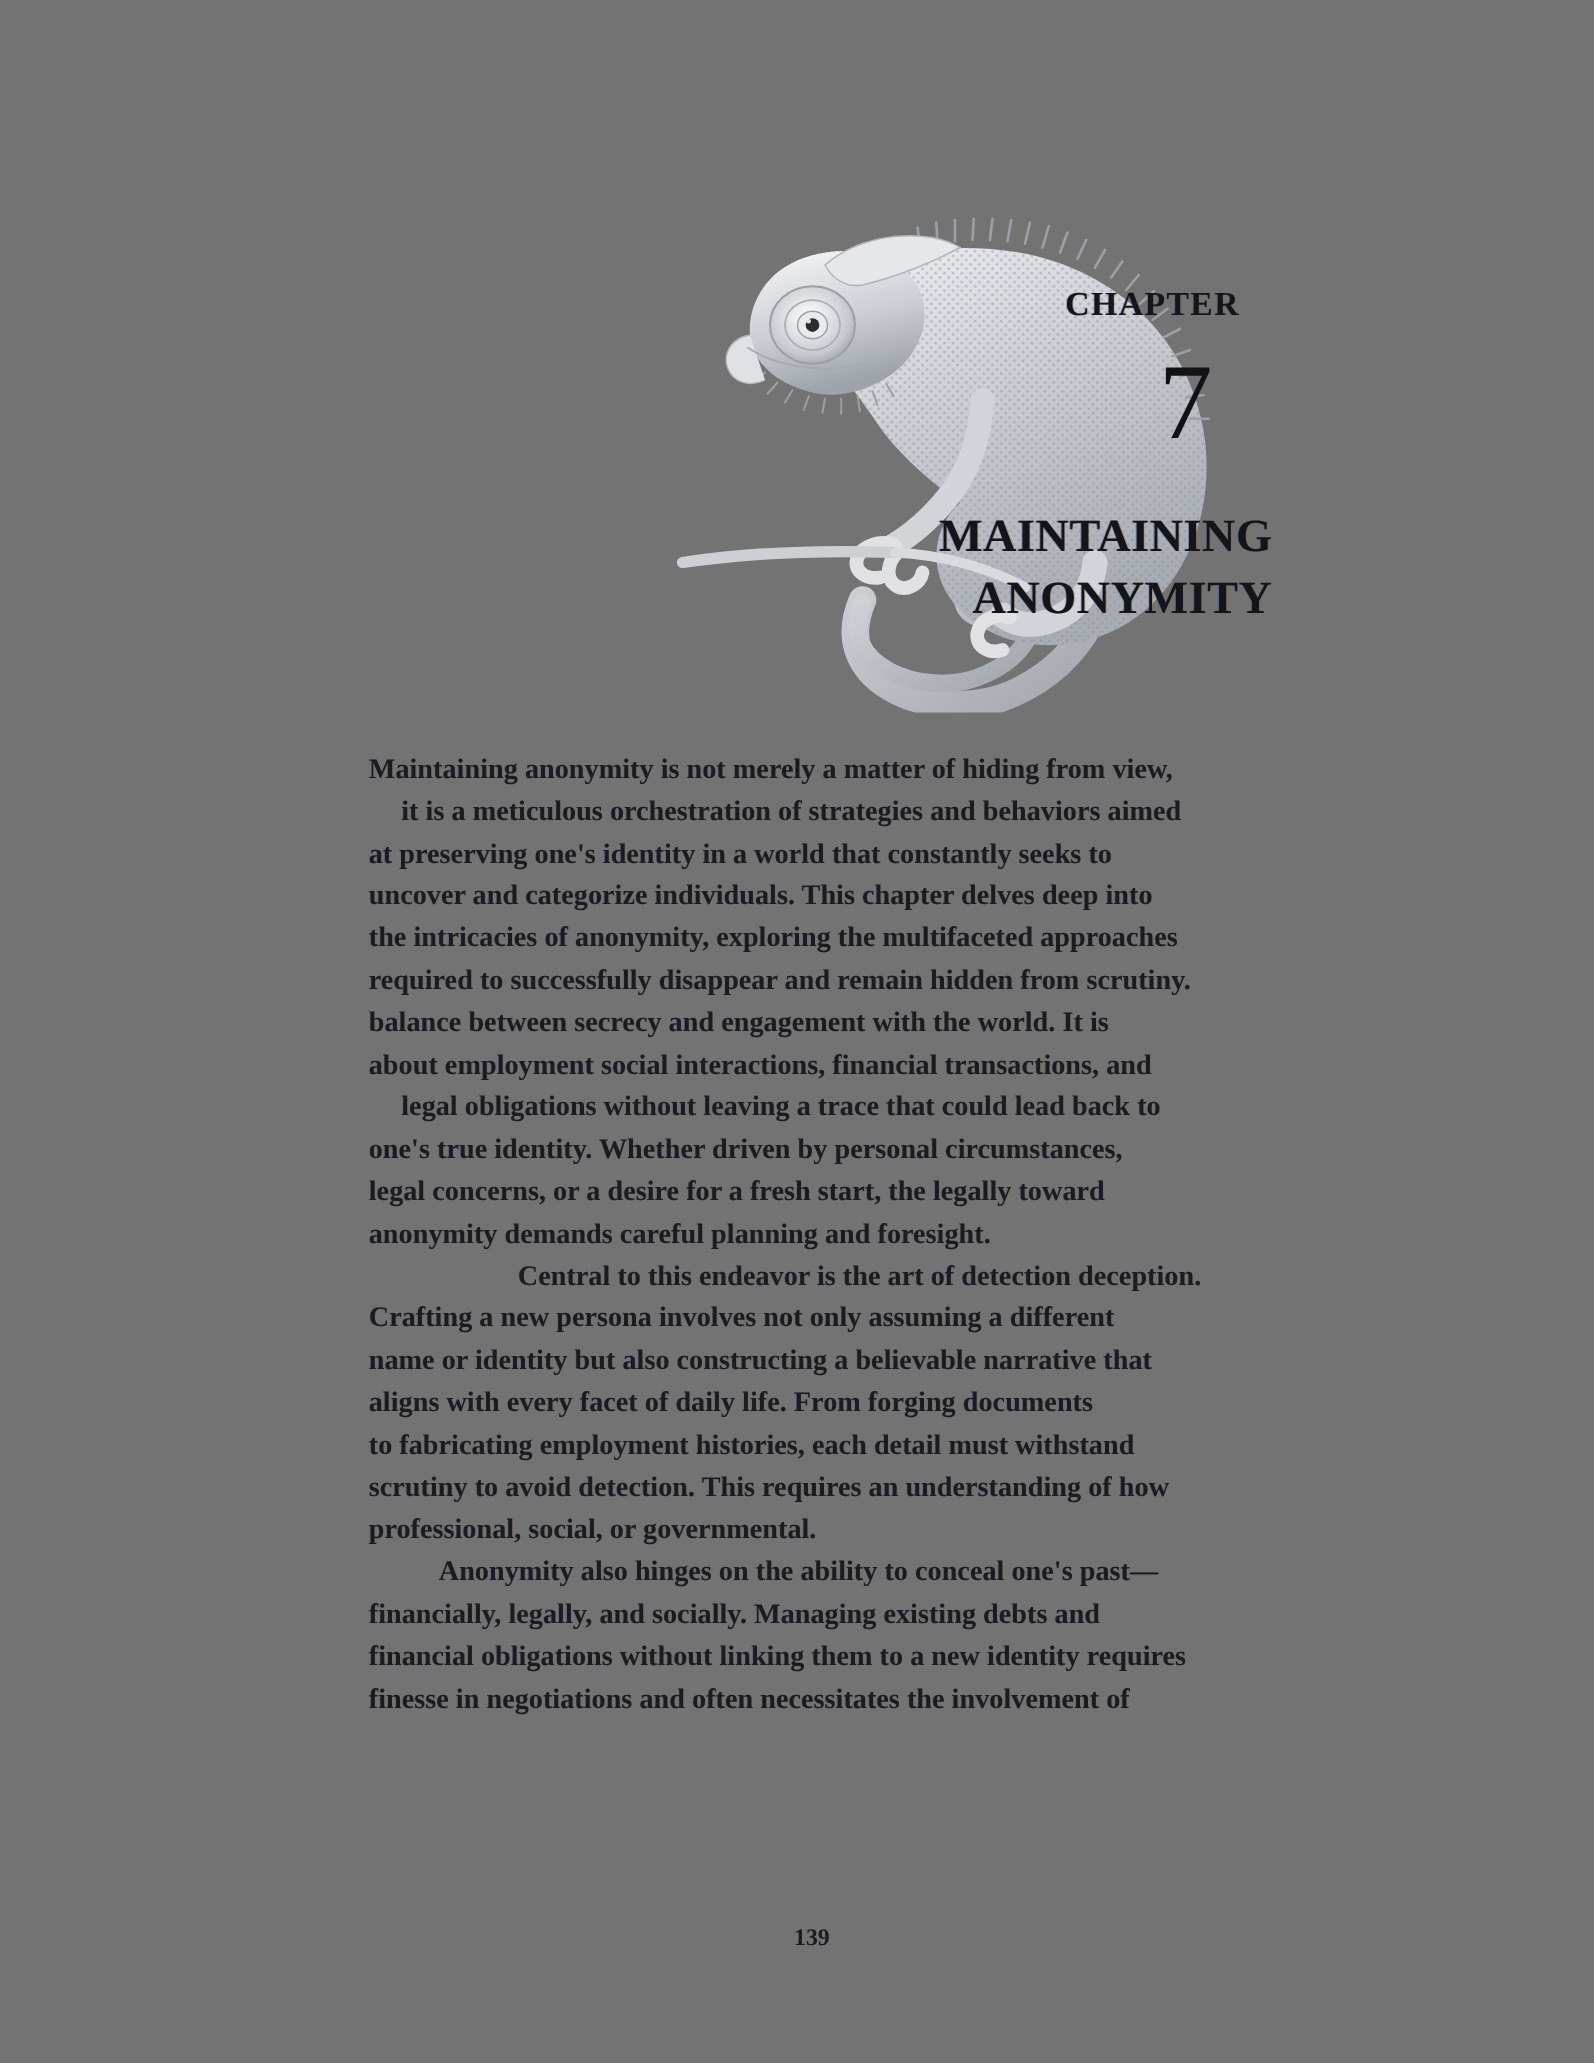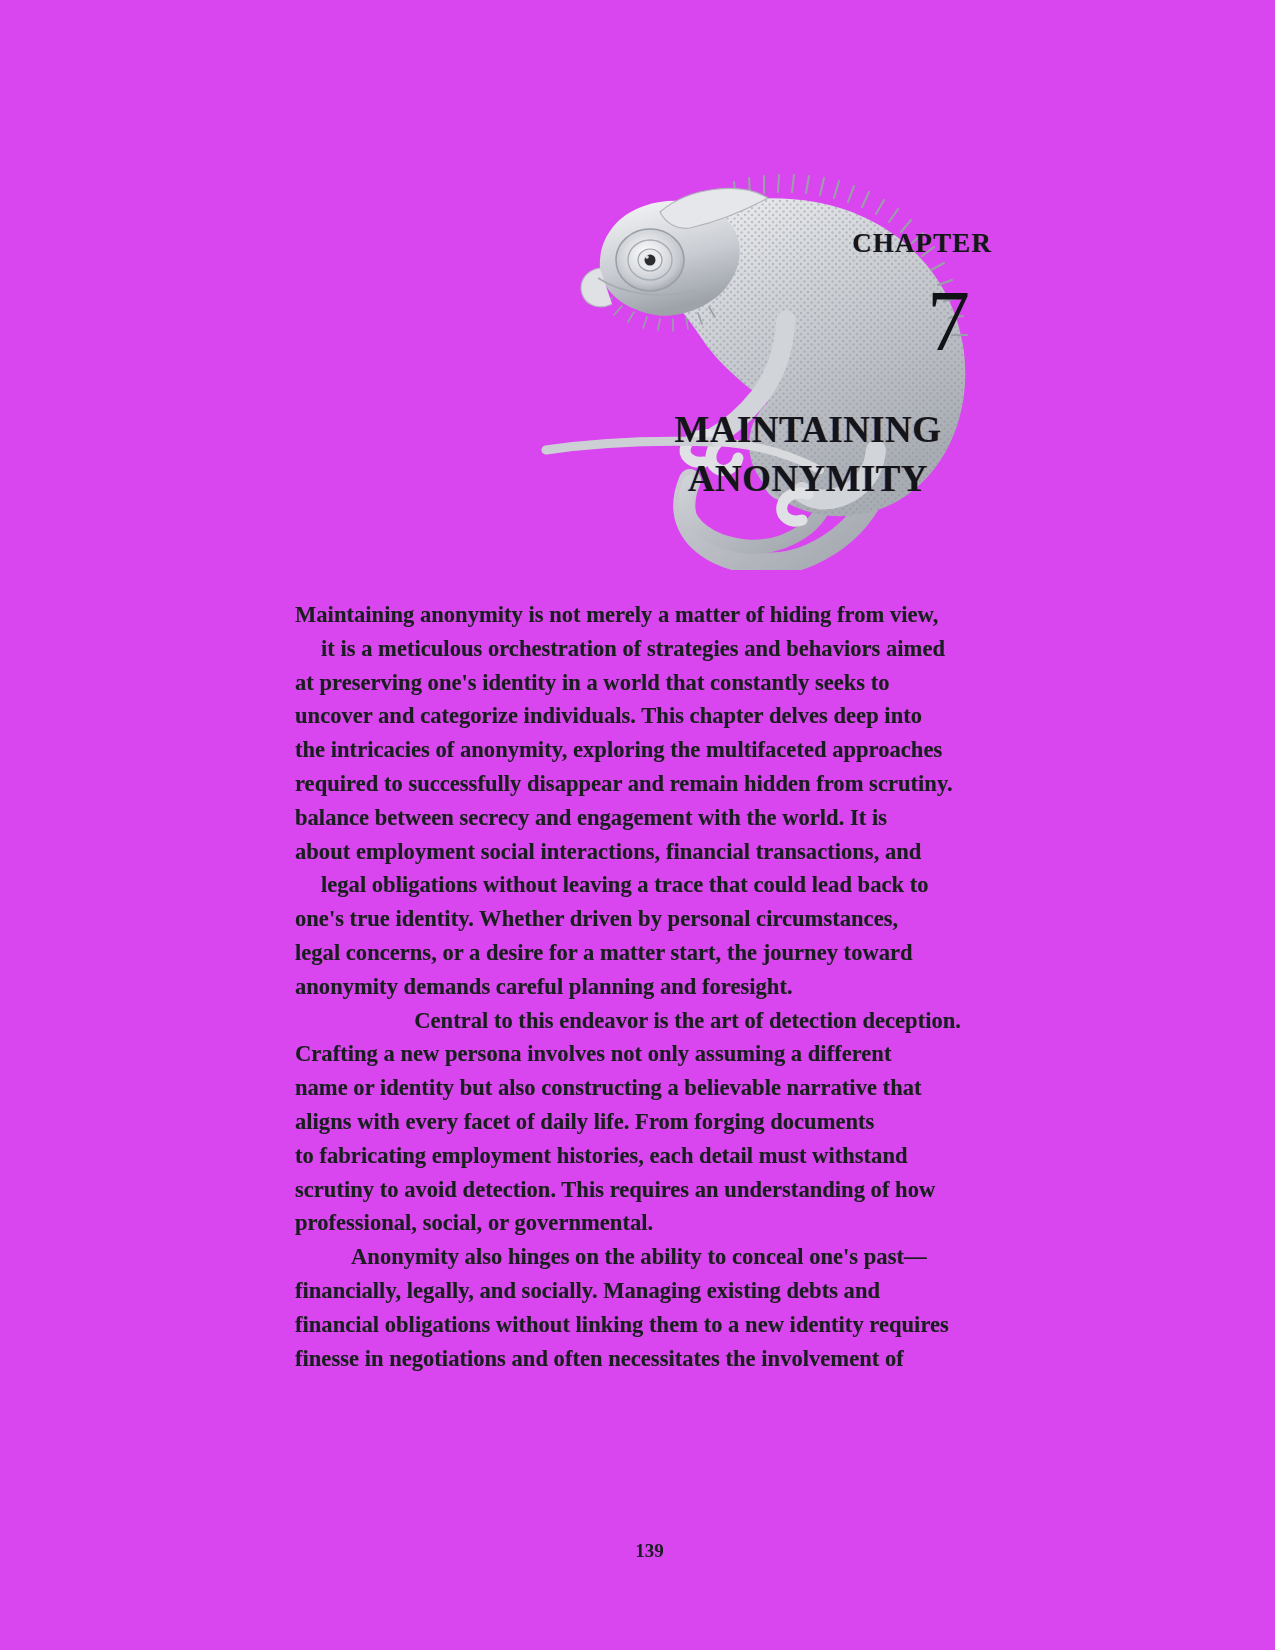--- a/index.html
+++ b/index.html
@@ -4,21 +4,21 @@
 <style>
   html, body {
     margin: 0;
     padding: 0;
     background: #ffffff;
   }
   .page {
     position: relative;
     width: 1275px;
     height: 1650px;
-    background: #d946ef;
+    background: #737373;
     overflow: hidden;
     font-family: "Liberation Serif", "DejaVu Serif", serif;
   }
 
   
   .opener {
     position: absolute;
     left: 540px;
     top: 150px;
     width: 470px;
@@ -64,21 +64,21 @@
     text-align: right;
     font-size: 37px;
     line-height: 1.33;
     font-weight: 700;
     letter-spacing: 0.4px;
     color: #14151b;
     text-transform: uppercase;
     font-family: "Liberation Serif", "DejaVu Serif", serif;
     text-shadow: 0.7px 0 0 rgba(150,105,55,0.40), -0.7px 0 0 rgba(55,65,145,0.38);
   }
-  .chapter-title .line { display: block; text-align: center; }
+  .chapter-title .line { display: block; }
 
   
   .body-col {
     position: absolute;
     left: 258px;
     top: 598px;
     width: 703px;
   }
   .para {
     margin: 0;
@@ -273,21 +273,21 @@
       <span class="ln j">
           <span>about employment social interactions, financial transactions, and</span>
           <span></span>
         </span>
       <span class="ln"><span class="indent-sm"></span><span>legal obligations without leaving a trace that could lead back to</span></span>
       <span class="ln j">
           <span>one's true identity. Whether driven by personal circumstances,</span>
           <span></span>
         </span>
       <span class="ln j">
-          <span>legal concerns, or a desire for a matter start, the journey toward</span>
+          <span>legal concerns, or a desire for a fresh start, the legally toward</span>
           <span></span>
         </span>
       <span class="ln"><span>anonymity demands careful planning and foresight.</span></span>
     </p>
 
     <p class="para">
       <span class="ln j">
           <span class="indent-md"></span>
           <span>Central to this endeavor is the art of detection deception.</span>
         </span>

